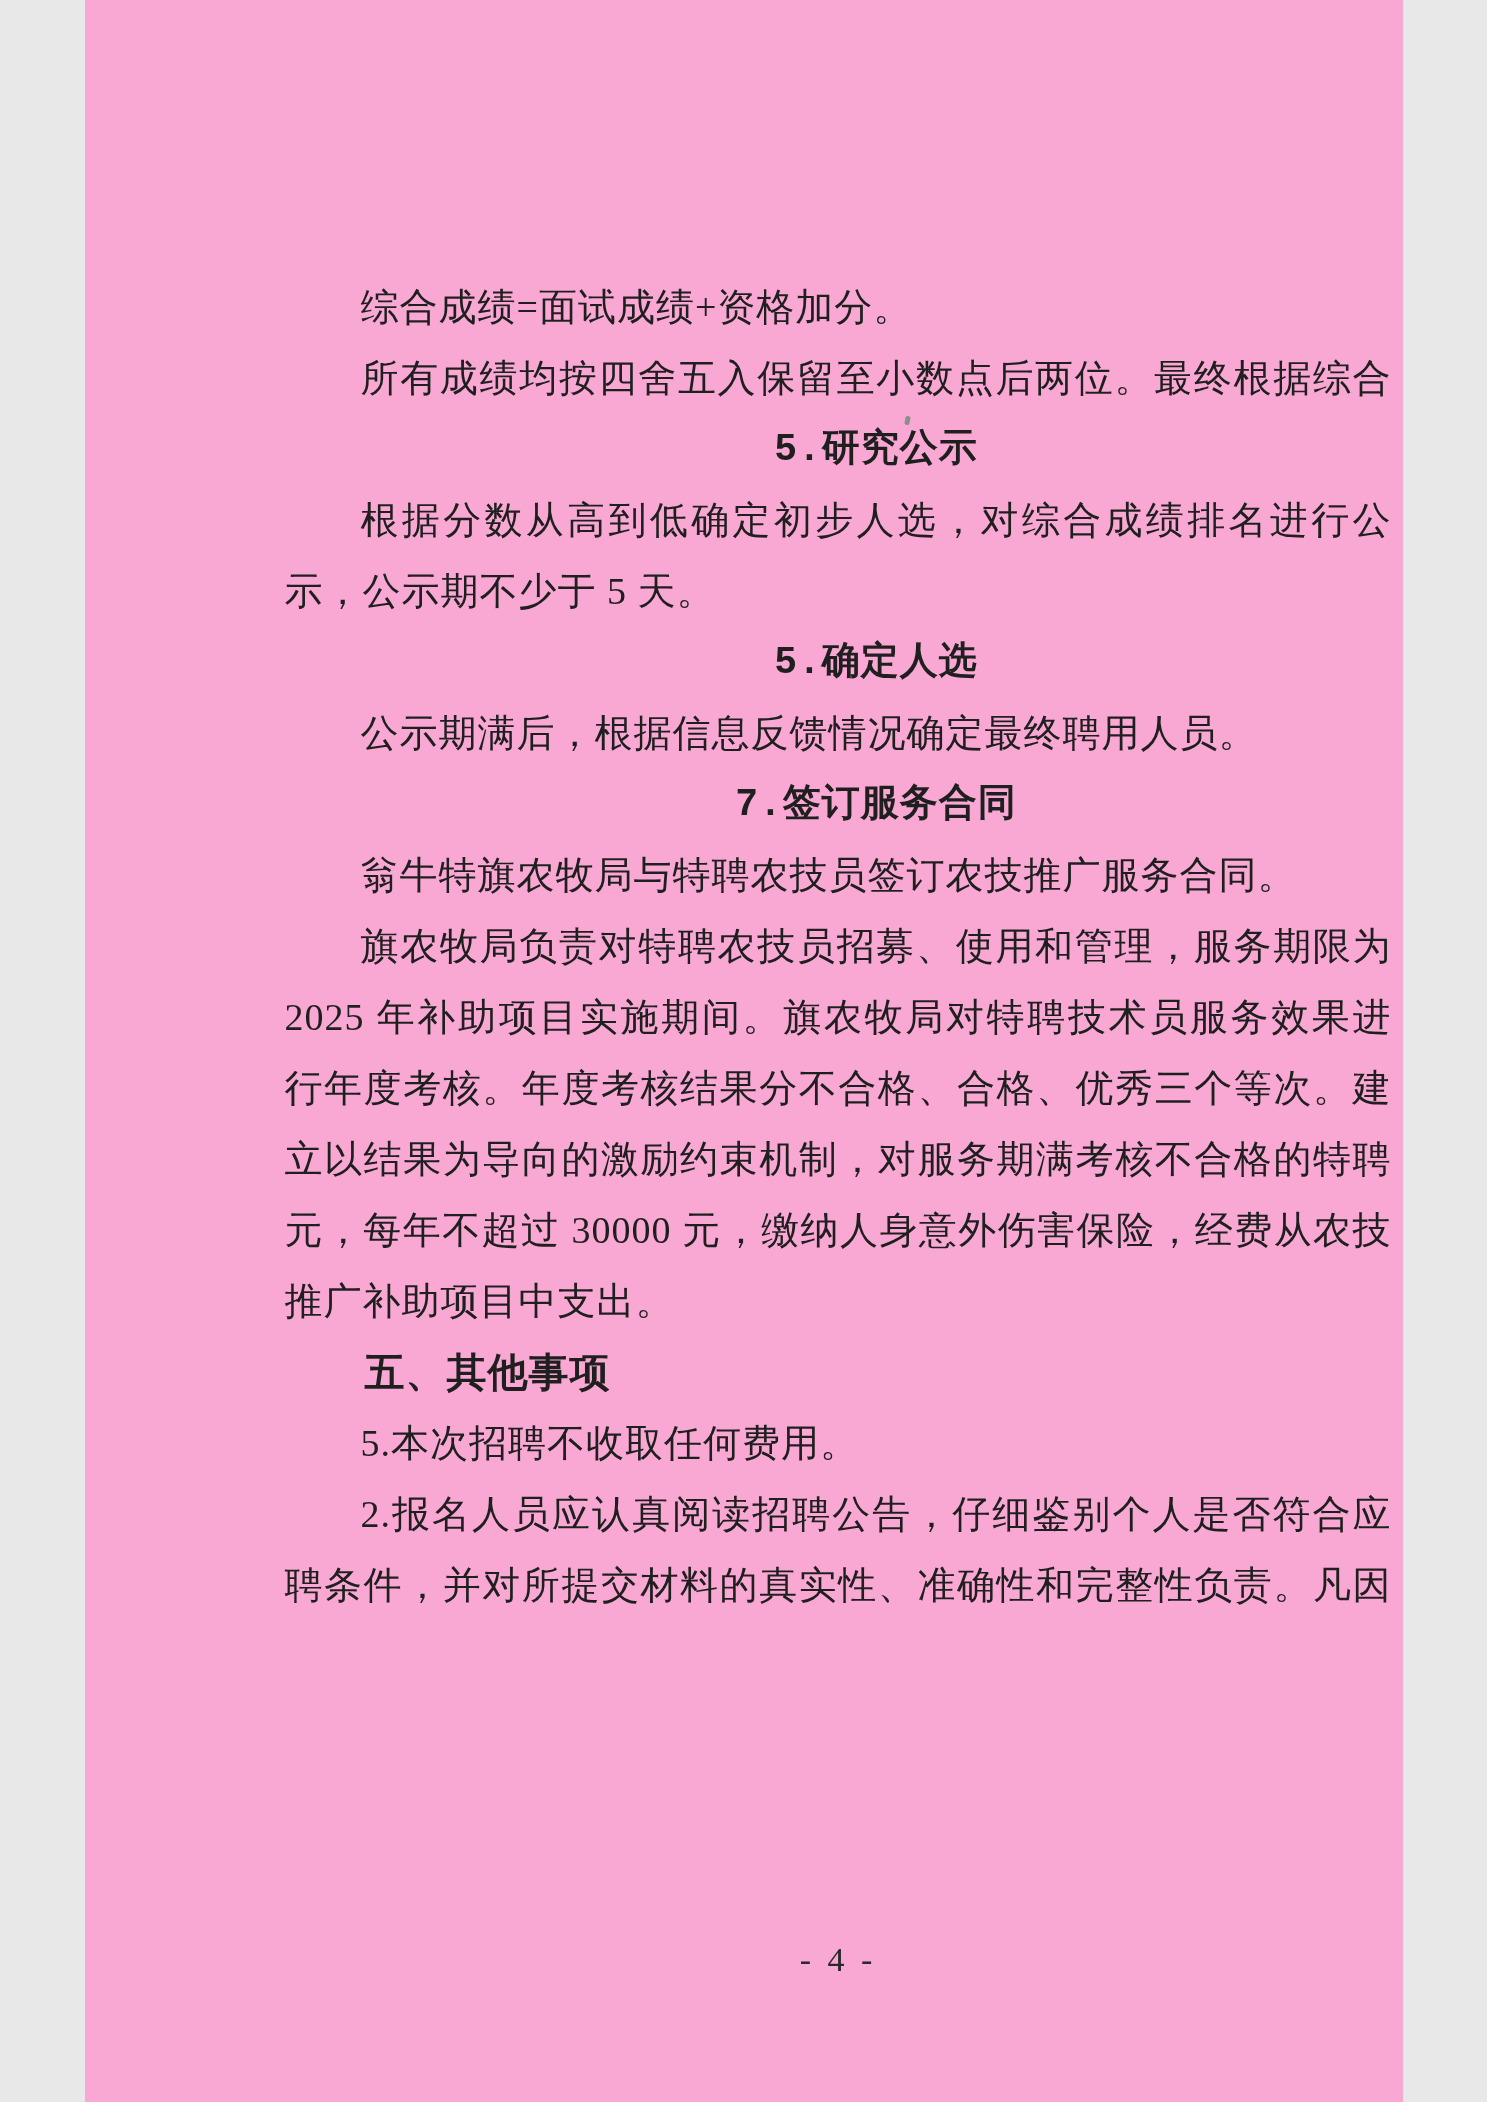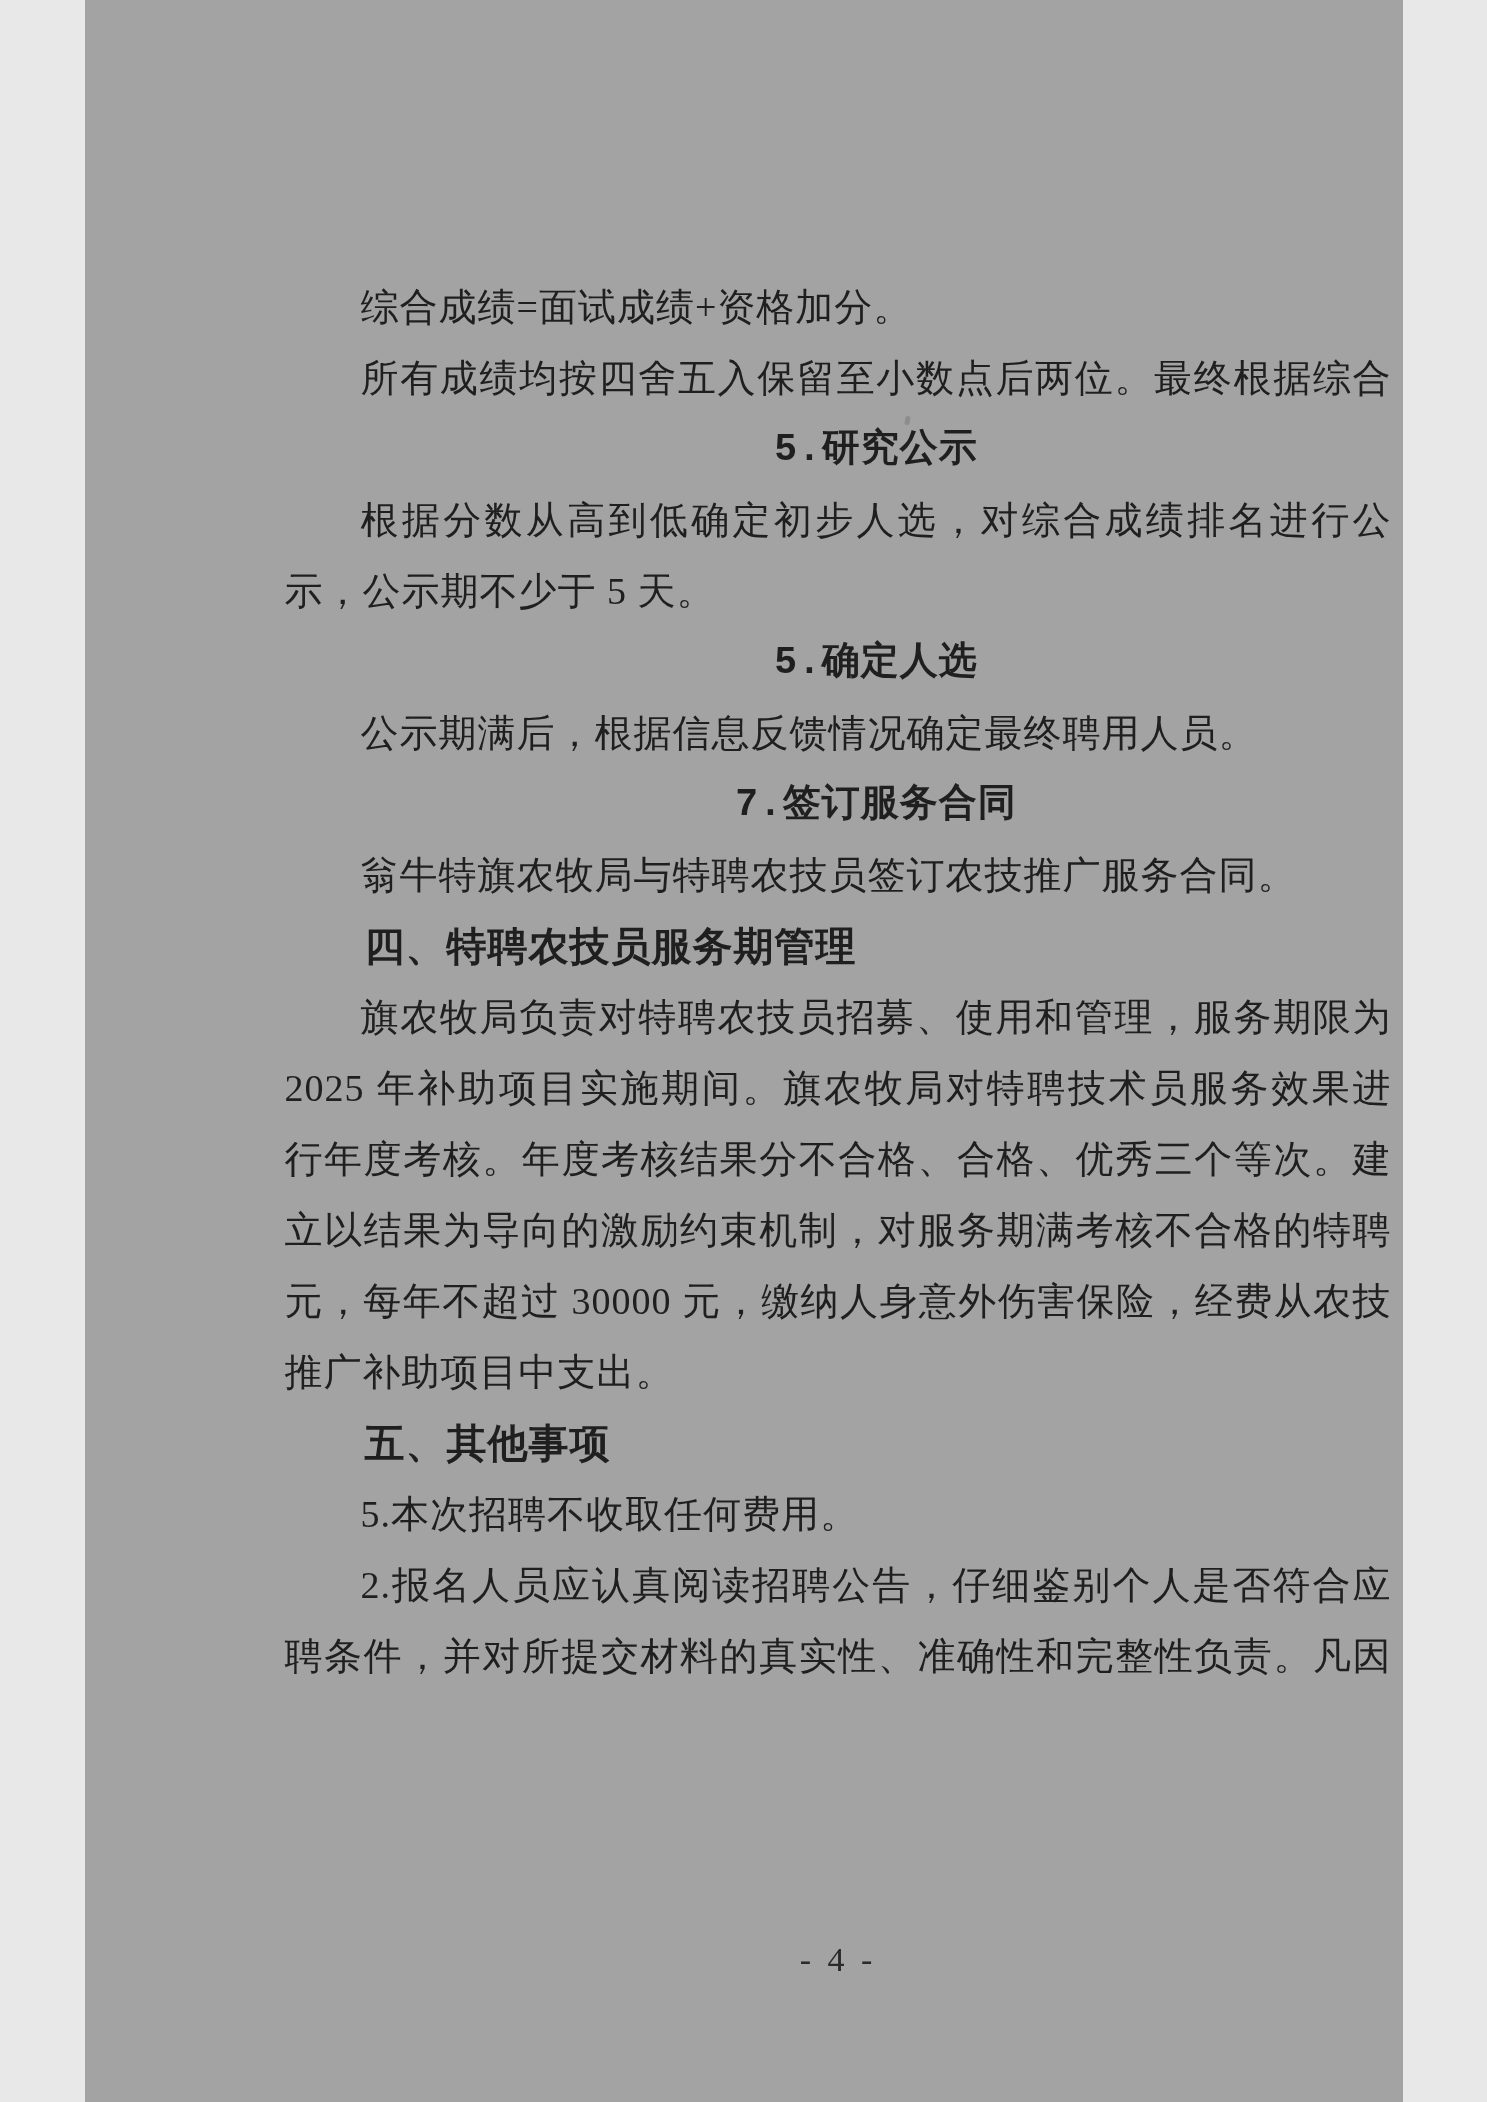--- a/index.html
+++ b/index.html
@@ -5,21 +5,21 @@
   html, body {
     margin: 0;
     padding: 0;
     background: #e8e8e8;
   }
   .page {
     position: relative;
     width: 1318px;
     height: 2102px;
     margin: 0 auto;
-    background: #a3a3a3;
+    background: #f9a8d4;
     color: #1f1f1f;
     overflow: hidden;
     font-family: "Liberation Serif", "DejaVu Serif", serif;
   }
   .content {
     position: absolute;
     top: 272px;
     left: 200px;
     width: 1107px;
   }
@@ -95,23 +95,20 @@
       </div>
       <div class="block p">
         <div class="line ind">公示期满后，根据信息反馈情况确定最终聘用人员。</div>
       </div>
       <div class="block h-num">
         <div class="line ind">7.签订服务合同</div>
       </div>
       <div class="block p">
         <div class="line ind">翁牛特旗农牧局与特聘农技员签订农技推广服务合同。</div>
       </div>
-      <div class="block h-sec">
-        <div class="line ind">四、特聘农技员服务期管理</div>
-      </div>
       <div class="block p">
         <div class="line ind fill">旗农牧局负责对特聘农技员招募、使用和管理，服务期限为</div>
         <div class="line fill">2025 年补助项目实施期间。旗农牧局对特聘技术员服务效果进</div>
         <div class="line fill">行年度考核。年度考核结果分不合格、合格、优秀三个等次。建</div>
         <div class="line fill">立以结果为导向的激励约束机制，对服务期满考核不合格的特聘</div>
         <div class="line fill">元，每年不超过 30000 元，缴纳人身意外伤害保险，经费从农技</div>
         <div class="line">推广补助项目中支出。</div>
       </div>
       <div class="block h-sec">
         <div class="line ind">五、其他事项</div>

